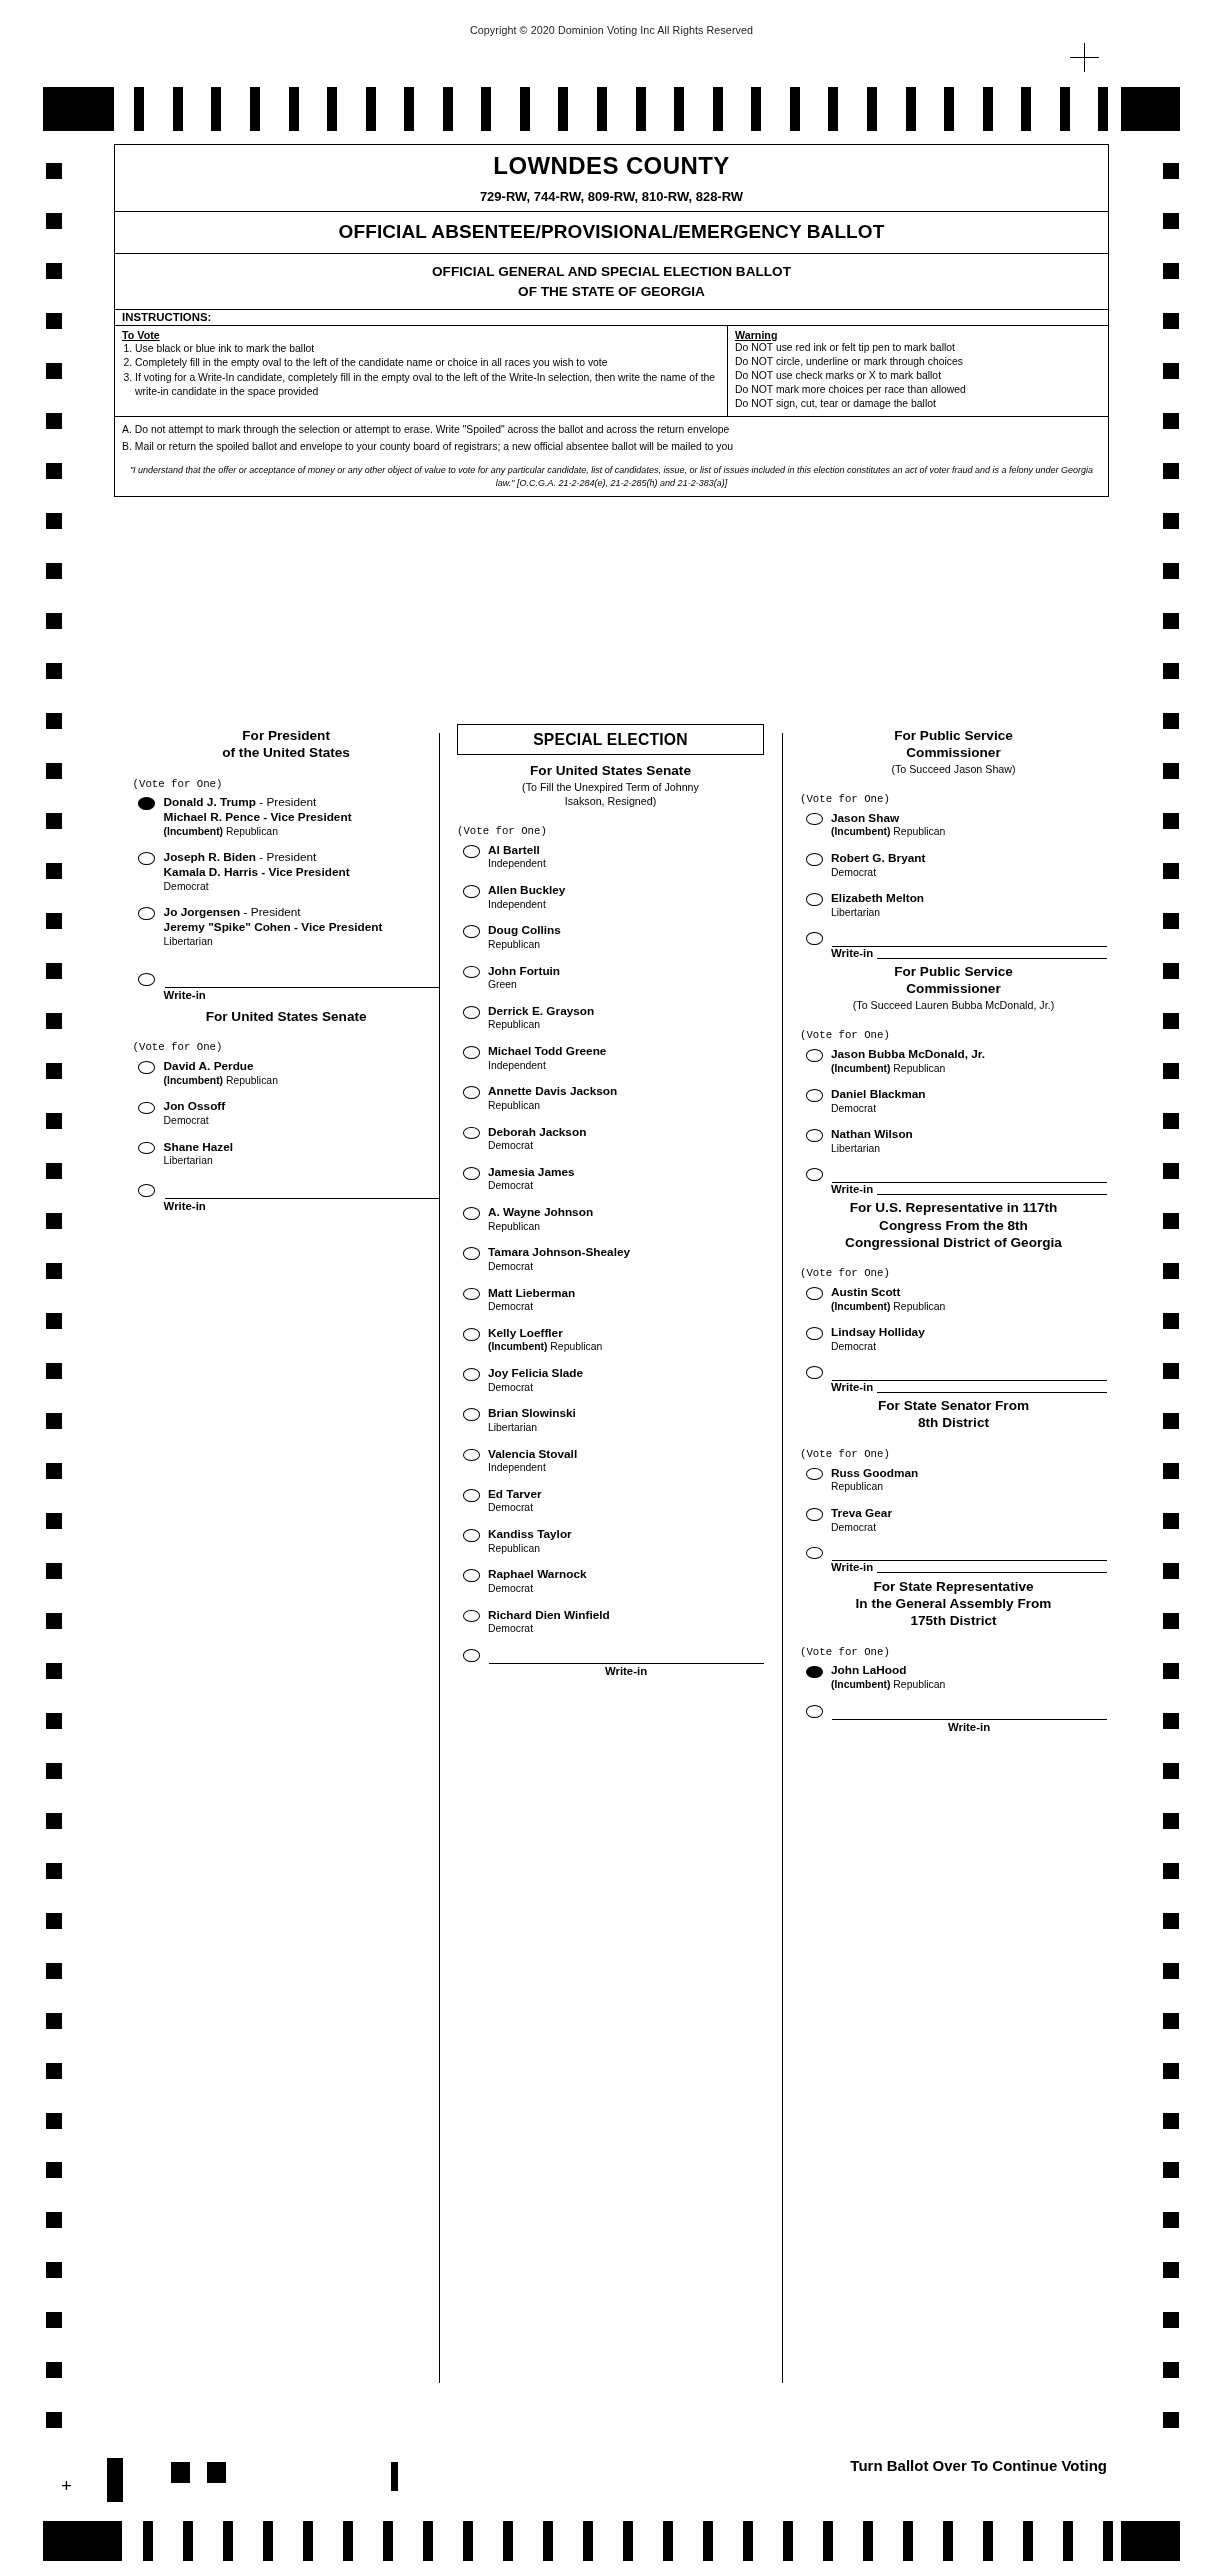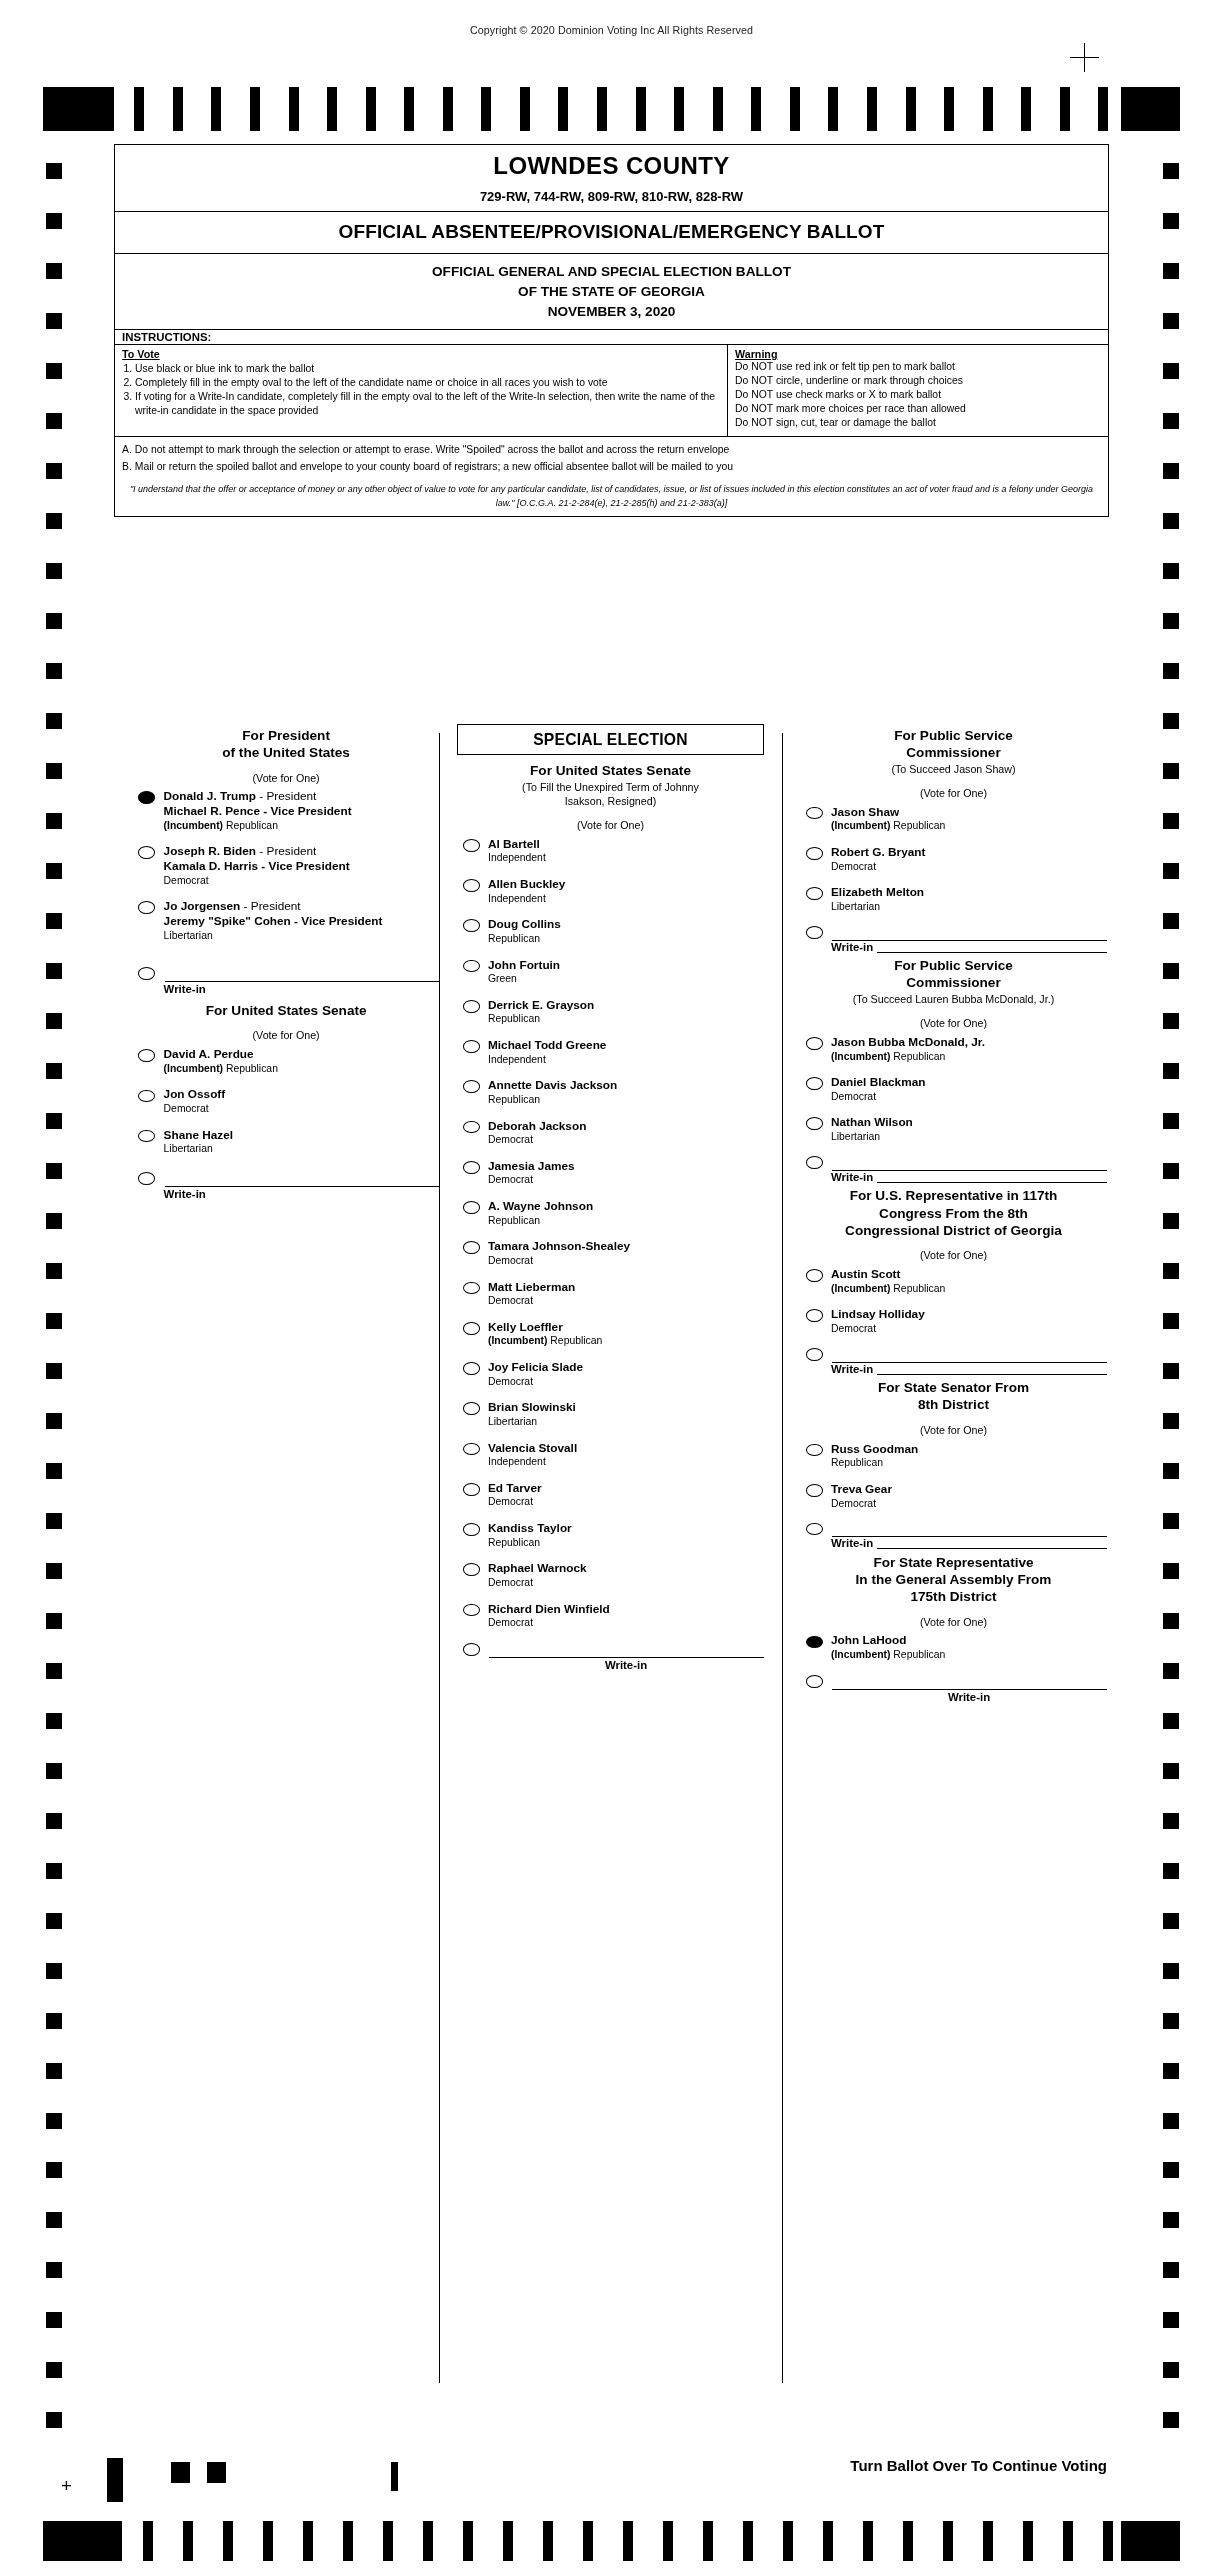--- a/index.html
+++ b/index.html
@@ -65,21 +65,21 @@
   
   .cols{position:absolute;left:114px;top:724px;width:993px;height:1707px;}
   .col{position:absolute;top:0;width:307px;}
   .col1{left:18.6px;}
   .col2{left:343px;}
   .col3{left:686px;}
   .coldiv{position:absolute;top:8.6px;width:0.7px;background:#000;height:1650px;}
 
   .contest-title{text-align:center;font-weight:bold;font-size:13.6px;line-height:1.28;margin-top:2.9px;}
   .contest-sub{text-align:center;font-size:10.7px;line-height:1.3;margin-top:1.4px;}
-  .contest-vote{text-align:center;font-size:10.7px;margin-top:10px;margin-bottom:5.7px;}
+  .contest-vote{text-align:left;font-size:10.7px;margin-top:16px;margin-bottom:5.7px;font-family:Liberation Mono, monospace;}
 
   .special{border:1.4px solid #000;padding:5.7px 0 5.7px;text-align:center;font-weight:bold;font-size:15.7px;letter-spacing:0.2px;margin-bottom:7.1px;}
 
   .cand{position:relative;padding-left:31px;margin-bottom:12px;min-height:24px;}
   .oval{position:absolute;left:5.7px;top:2.1px;width:15px;height:10.7px;border:1.4px solid #000;border-radius:50%;background:#fff;}
   .oval.filled{background:#000;}
   .cname{font-size:11.8px;font-weight:bold;line-height:1.25;}
   .cname .role{font-weight:normal;}
   .cparty{font-size:10.4px;line-height:1.3;}
   .cparty .inc{font-weight:bold;}
@@ -231,21 +231,20 @@
 
   <div class="hdr">
     <div class="county">
       <div class="county-name">LOWNDES COUNTY</div>
       <div class="county-sub">729-RW, 744-RW, 809-RW, 810-RW, 828-RW</div>
     </div>
     <div class="official">OFFICIAL ABSENTEE/PROVISIONAL/EMERGENCY BALLOT</div>
     <div class="genelect">
       <div>OFFICIAL GENERAL AND SPECIAL ELECTION BALLOT</div>
       <div>OF THE STATE OF GEORGIA</div>
-      <div>NOVEMBER 3, 2020</div>
     </div>
     <div class="instr-label">INSTRUCTIONS:</div>
     <div class="instr-row">
       <div class="instr-left">
         <div class="ttl">To Vote</div>
         <ol>
           <li>Use black or blue ink to mark the ballot</li>
           <li>Completely fill in the empty oval to the left of the candidate name or choice in all races you wish to vote</li>
           <li>If voting for a Write-In candidate, completely fill in the empty oval to the left of the Write-In selection, then write the name of the write-in candidate in the space provided</li>
         </ol>

